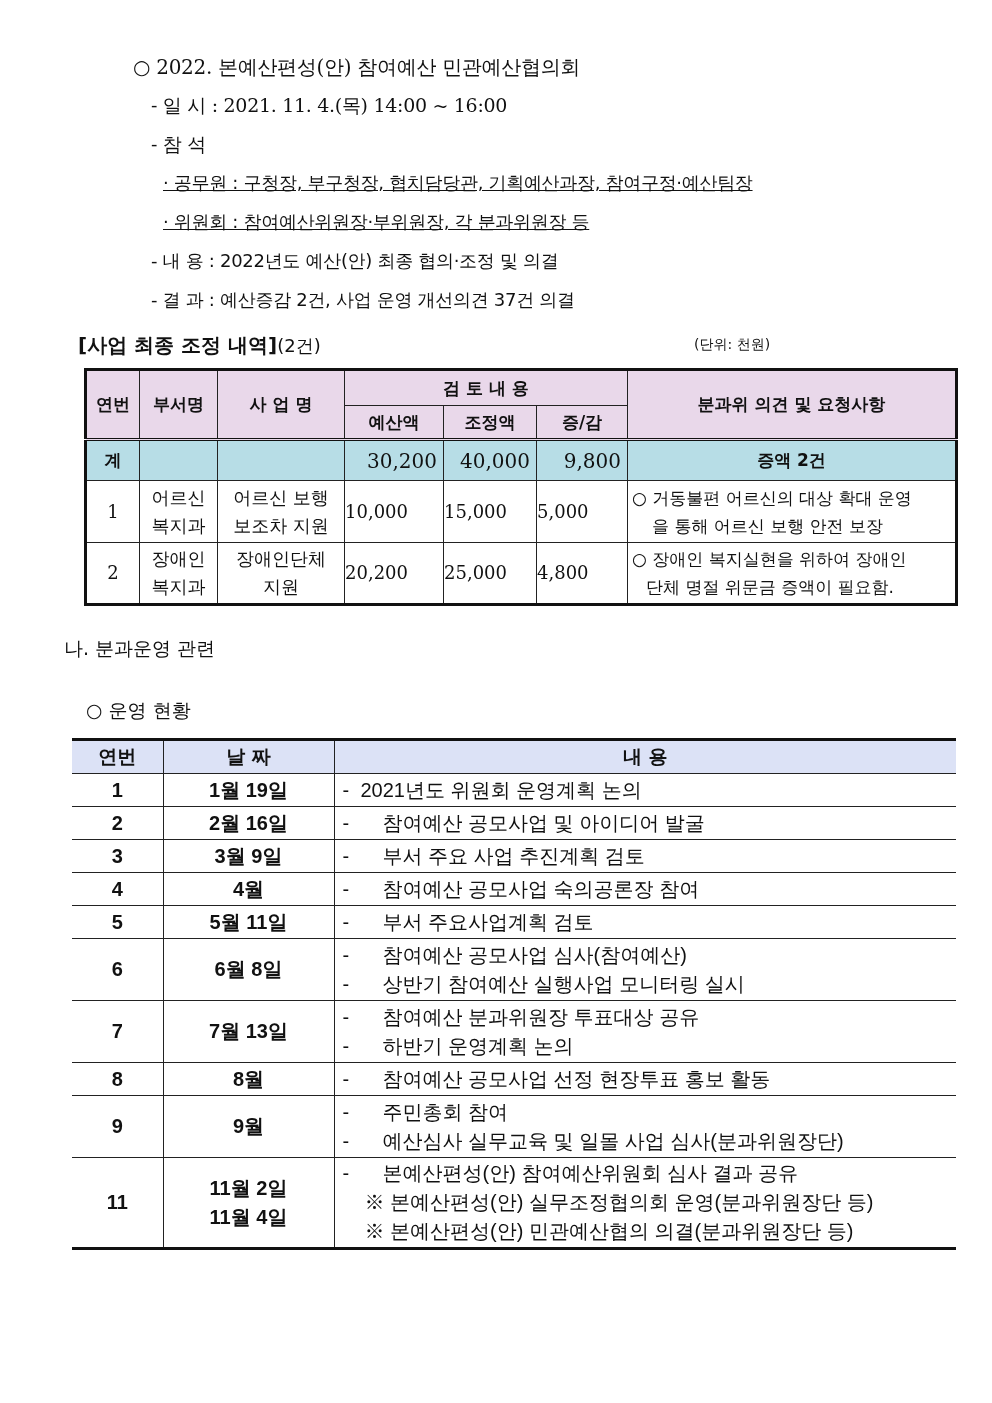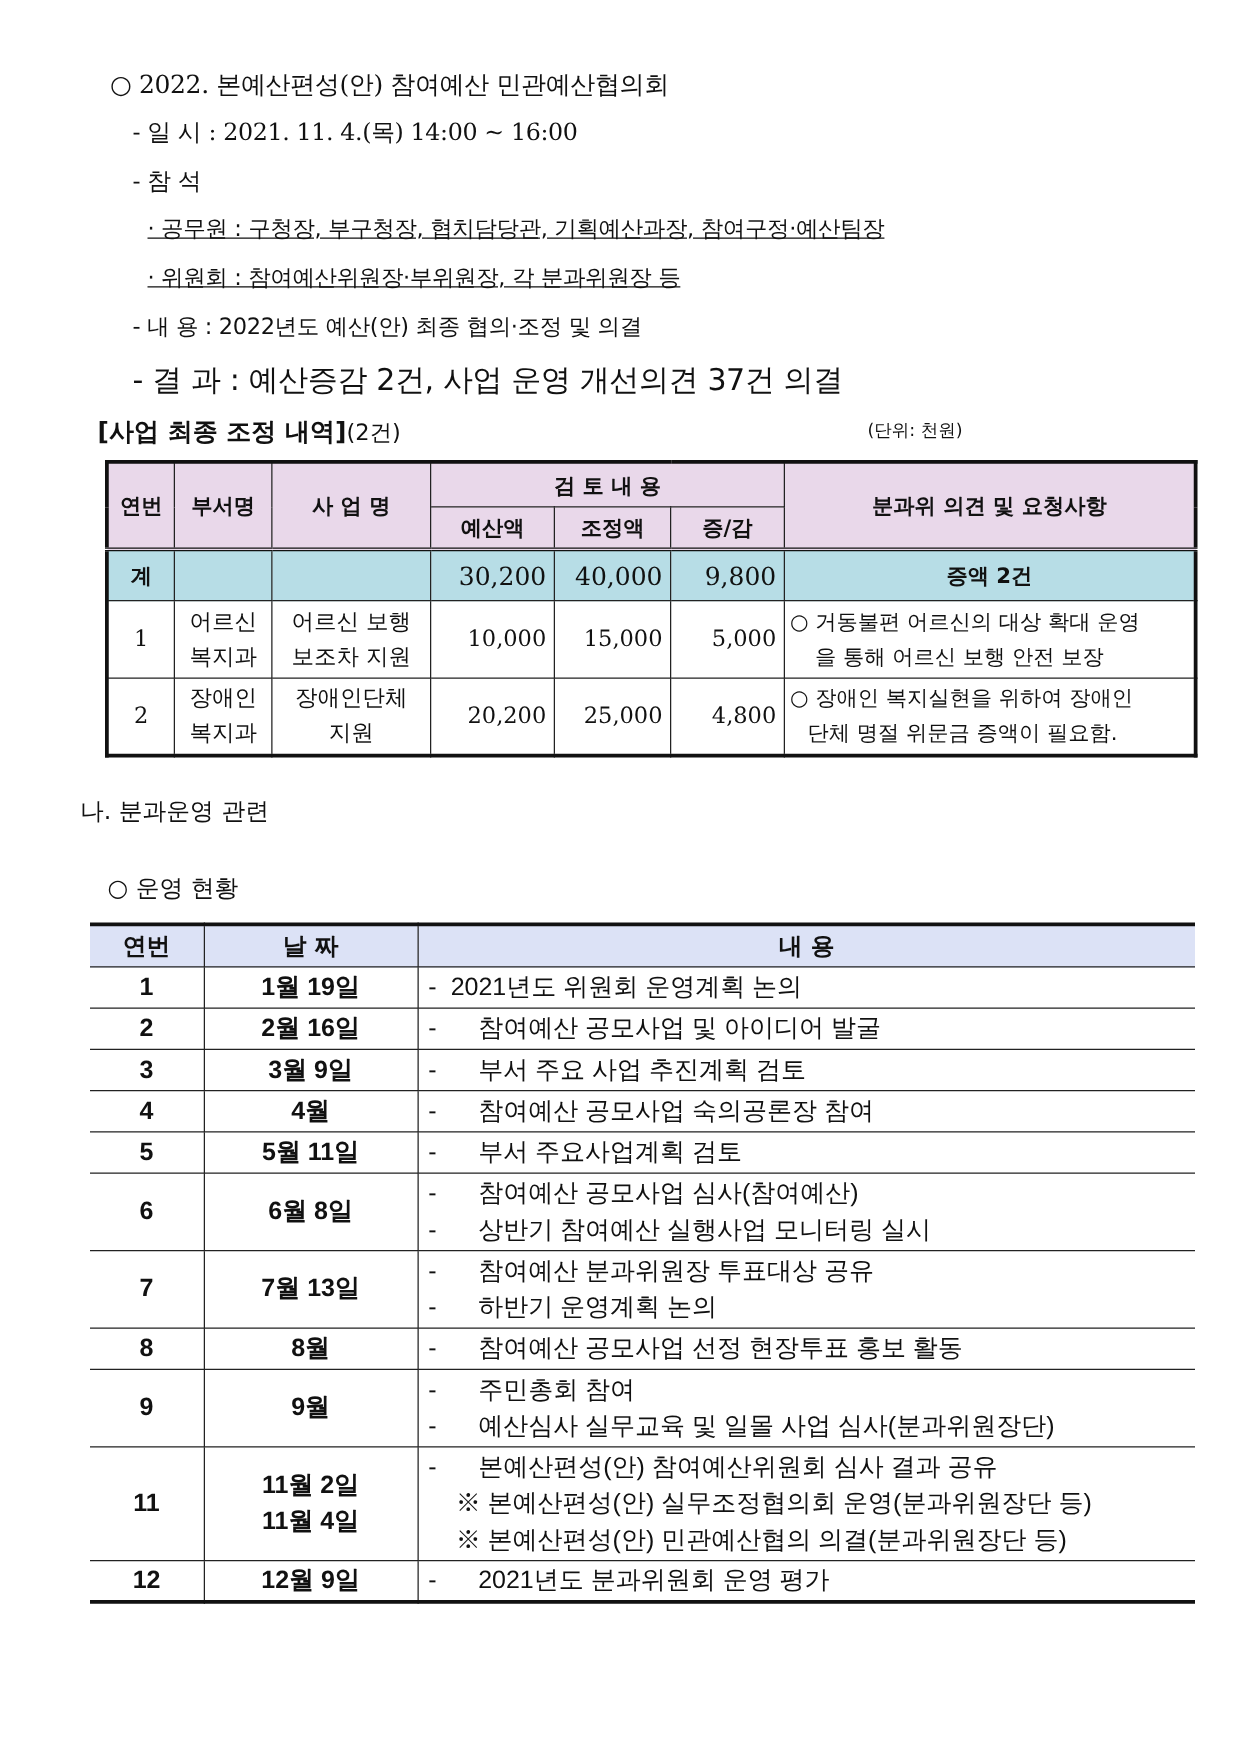--- a/index.html
+++ b/index.html
@@ -2,38 +2,38 @@
 <html><head>
 <meta charset="utf-8">
 <style>
   * { box-sizing: border-box; margin: 0; padding: 0; }
   html, body { width: 992px; height: 1403px; background: #ffffff; }
   body { position: relative; font-family: "DejaVu Sans", sans-serif; color: #111; overflow: hidden; }
 
   .serif { font-family: "DejaVu Serif", "Liberation Serif", serif; }
   .sans { font-family: "DejaVu Sans", "Liberation Sans", sans-serif; }
 
-  .line { position: absolute; white-space: nowrap; font-size: 19px; letter-spacing: -0.3px; }
+  .line { position: absolute; white-space: nowrap; font-size: 19px; letter-spacing: -0.3px; margin-left: 45px; }
   .title-line { left: 88px; top: 54px; font-size: 20px; }
   .sub1 { left: 106px; }
   .sub2 { left: 118px; text-decoration: underline; }
 
   .tbl1-title { position: absolute; left: 78px; top: 332px; font-size: 20px; }
   .tbl1-title b { font-weight: bold; }
   .unit { position: absolute; left: 694px; top: 336px; font-size: 14px; }
 
   table { border-collapse: collapse; position: absolute; }
   #tbl1 { left: 84px; top: 368px; width: 874px; border: 3px solid #111; }
   #tbl1 td, #tbl1 th { border: 1px solid #222; text-align: center; vertical-align: middle; font-size: 19px; }
   #tbl1 th { background: #e9d8ea; font-family: "DejaVu Sans", sans-serif; font-weight: bold; font-size: 17px; }
   #tbl1 tr.total td { background: #b7dde6; border-top: 3px double #111; font-weight: bold; height: 41px; }
   #tbl1 tr.total td.num { font-family: "DejaVu Serif", serif; font-weight: normal; font-size: 20px; text-align: right; padding-right: 6px; }
   #tbl1 tr.total td.lbl { font-size: 17px; }
   #tbl1 tr.body td { height: 62px; font-family: "DejaVu Sans", sans-serif; font-size: 18px; line-height: 28px; }
-  #tbl1 tr.body td.num { text-align: right; padding-right: 6px; font-family: "DejaVu Serif", serif; font-size: 18px; }
+  #tbl1 tr.body td.num { text-align: left; padding-right: 6px; font-family: "DejaVu Serif", serif; font-size: 18px; }
   #tbl1 tr.body td.opinion { text-align: left; padding-left: 4px; font-size: 17px; line-height: 28px; }
   #tbl1 tr.body td.idx { font-family: "DejaVu Serif", serif; }
 
   .sec-na { position: absolute; left: 64px; top: 636px; font-size: 19px; }
   .sec-op { position: absolute; left: 86px; top: 698px; font-size: 19px; }
 
   #tbl2 { left: 72px; top: 738px; width: 884px; border-top: 3px solid #111; border-bottom: 3px solid #111; }
   #tbl2 th { background: #dce2f6; font-weight: bold; font-size: 19px; height: 34px; border-bottom: 1px solid #222; border-right: 1px solid #222; }
   #tbl2 th:last-child { border-right: none; }
   #tbl2 td { border-bottom: 1px solid #222; border-right: 1px solid #222; font-size: 19px; line-height: 29px; vertical-align: middle; }
@@ -46,21 +46,21 @@
 </style>
 </head>
 <body>
 
 <div class="line title-line serif">○ 2022. 본예산편성(안) 참여예산 민관예산협의회</div>
 <div class="line sub1 serif" style="top:93px;">- 일  시 : 2021. 11. 4.(목) 14:00 ~ 16:00</div>
 <div class="line sub1 serif" style="top:132px;text-align:center;">- 참  석</div>
 <div class="line sub2 sans" style="top:171px; font-size:18px;">· 공무원 : 구청장, 부구청장, 협치담당관, 기획예산과장, 참여구정·예산팀장</div>
 <div class="line sub2 sans" style="top:210px; font-size:18px;">· 위원회 : 참여예산위원장·부위원장, 각 분과위원장 등</div>
 <div class="line sub1 sans" style="top:249px; font-size:18px;">- 내  용 : 2022년도 예산(안) 최종 협의·조정 및 의결</div>
-<div class="line sub1 sans" style="top:288px; font-size:24px;">- 결  과 : 예산증감 2건, 사업 운영 개선의견 37건 의결</div>
+<div class="line sub1 sans" style="top:288px; font-size:18px;">- 결  과 : 예산증감 2건, 사업 운영 개선의견 37건 의결</div>
 
 <div class="tbl1-title">
   <b>[사업 최종 조정 내역]</b><span style="font-size:18px;">(2건)</span>
 </div>
 <div class="unit">(단위: 천원)</div>
 
 <table id="tbl1">
   <colgroup>
     <col style="width:54px">
       <col style="width:78px">
@@ -276,26 +276,14 @@
         </td>
         <td class="c-content">
           <div class="bullet-row">
             <span class="dash">-</span>
             <span>본예산편성(안) 참여예산위원회 심사 결과 공유</span>
           </div>
           <div class="note">※ 본예산편성(안) 실무조정협의회 운영(분과위원장단 등)</div>
           <div class="note">※ 본예산편성(안) 민관예산협의 의결(분과위원장단 등)</div>
         </td>
       </tr>
-      <tr style="height: 33px;">
-        <td class="c-idx">12</td>
-        <td class="c-date">
-          <div>12월 9일</div>
-        </td>
-        <td class="c-content">
-          <div class="bullet-row">
-            <span class="dash">-</span>
-            <span>2021년도 분과위원회 운영 평가</span>
-          </div>
-        </td>
-      </tr>
     </tbody>
 </table>
 
 </body></html>

